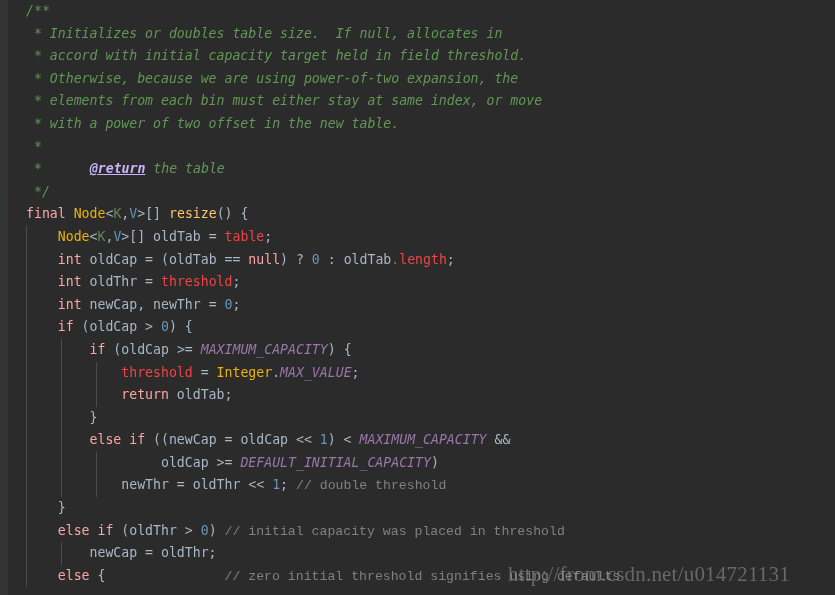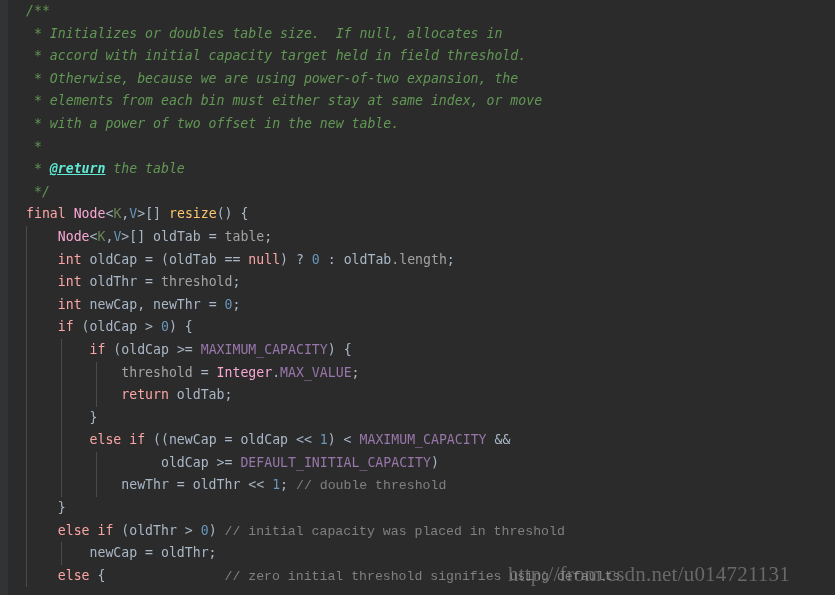--- a/index.html
+++ b/index.html
@@ -59,30 +59,30 @@
   .guide {
     position: absolute;
     top: 0;
     width: 1px;
     height: 22.6px;
     background: #4b4b4b;
   }
 
   
   .kw      { color: #fca5a5; }           
-  .typ     { color: #f9a8d4; }           
+  .typ     { color: #eab308; }           
   .gen-k   { color: #6a8759; }           
   .gen-v   { color: #6897bb; }           
   .fn      { color: #ffc66d; text-align: center; }           
-  .fld     { color: #a3a3a3; }           
+  .fld     { color: #ef4444; }           
   .num     { color: #6897bb; }           
-  .const   { color: #9876aa; }  
+  .const   { color: #9876aa; font-style: italic; }  
   .pun     { color: #a9b7c6; }
   .cmt     { color: #629755; font-style: italic; }  
-  .cmt-tag { color: #5eead4; font-style: italic; font-weight: bold; text-decoration: underline; }
+  .cmt-tag { color: #c4b5fd; font-style: italic; font-weight: bold; text-decoration: underline; margin-left: 40px; }
   .lcmt    { color: #808080; font-family: Liberation Mono, monospace; }           
 
   
   #watermark {
     position: absolute;
     left: 508px;
     top: 562px;
     font-family: "Liberation Serif", "DejaVu Serif", serif;
     font-size: 21px;
     letter-spacing: 0.2px;

